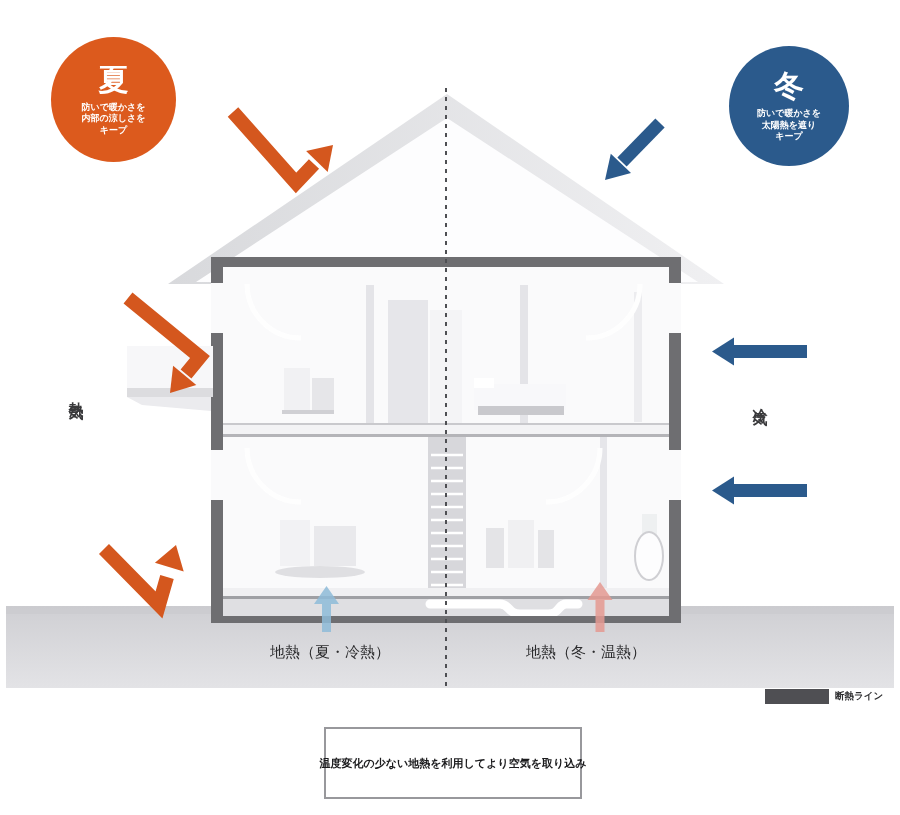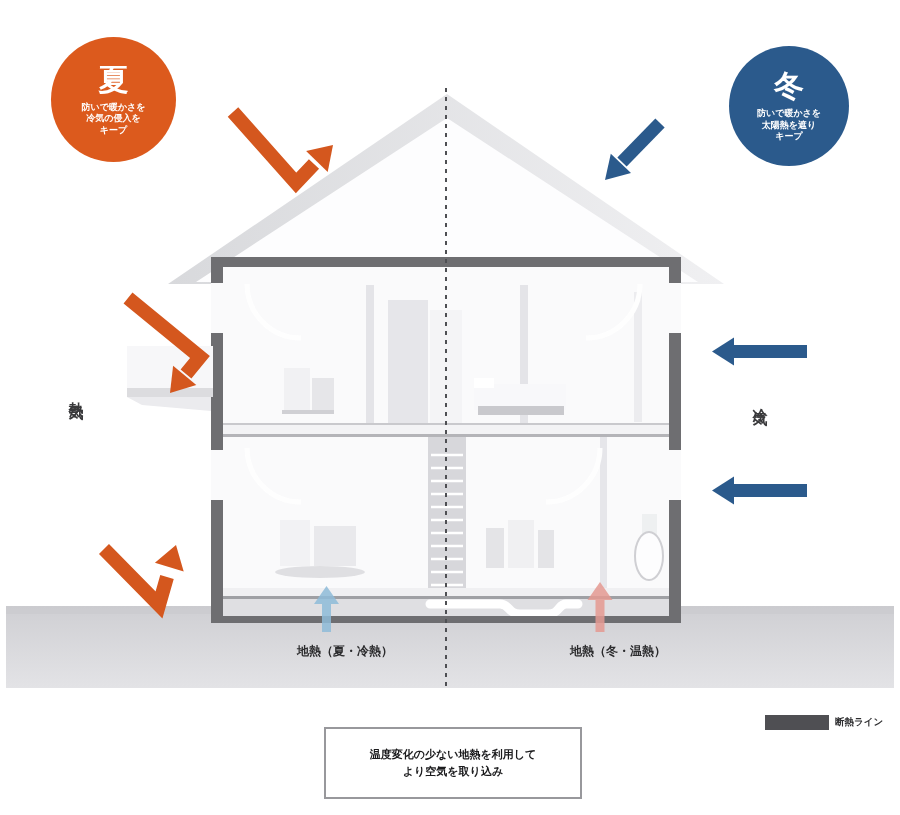--- a/index.html
+++ b/index.html
@@ -16,30 +16,30 @@
   .badge-winter{left:729px;top:46px;width:120px;height:120px;background:var(--badge-blue);}
   .badge-symbol{font-size:30px;font-weight:bold;line-height:34px;margin-bottom:5px;}
   .badge-line{font-size:9px;font-weight:bold;line-height:11.5px;white-space:nowrap;}
   .air-label{
     position:absolute;writing-mode:vertical-rl;text-orientation:upright;
     font-size:15px;font-weight:bold;color:#39393b;letter-spacing:3px;
   }
   .air-left{left:66px;top:390px;}
   .air-right{left:750px;top:396px;}
   .ground-label{
-    position:absolute;width:150px;text-align:center;font-size:12px;font-weight:bold;color:#2b2b2d;
+    position:absolute;width:150px;font-size:15px;font-weight:normal;color:#2b2b2d;
   }
   .ground-summer{left:270px;top:643px;}
-  .ground-winter{left:543px;top:643px;}
-  .legend{position:absolute;left:765px;top:689px;display:flex;align-items:center;gap:6px;margin-top:26px;}
+  .ground-winter{left:526px;top:643px;}
+  .legend{position:absolute;left:765px;top:689px;display:flex;align-items:center;gap:6px;}
   .legend-swatch{width:64px;height:15px;background:var(--insulation-swatch);}
   .legend-label{font-size:9.5px;font-weight:bold;color:#2e2e30;white-space:nowrap;}
   .caption{
     position:absolute;left:324px;top:727px;width:254px;height:68px;background:#fff;
-    border:2px solid #98989c;display:flex;flex-direction:column;align-items:center;justify-content:center;
+    border:2px solid #98989c;display:flex;flex-direction:row;align-items:center;justify-content:center;
   }
   .caption-line{font-size:11px;font-weight:bold;line-height:17px;color:#1b1b1d;white-space:nowrap;}
 </style>
 </head>
 <body>
 
 <div id="stage">
 
   <svg id="scene" width="900" height="815" viewBox="0 0 900 815">
     <defs>
@@ -175,21 +175,21 @@
       <g fill="var(--geo-warm)">
         <rect x="595.5" y="598" width="9" height="34"></rect>
         <polygon points="600,582 587.5,600 612.5,600"></polygon>
       </g>
     </g>
   </svg>
 
   <div class="badge badge-summer">
     <div class="badge-symbol">夏</div>
     <div class="badge-line">防いで暖かさを</div>
-    <div class="badge-line">冷気の侵入を</div>
+    <div class="badge-line">内部の涼しさを</div>
     <div class="badge-line">キープ</div>
   </div>
 
   <div class="badge badge-winter">
     <div class="badge-symbol">冬</div>
     <div class="badge-line">防いで暖かさを</div>
     <div class="badge-line">太陽熱を遮り</div>
     <div class="badge-line">キープ</div>
   </div>
 

